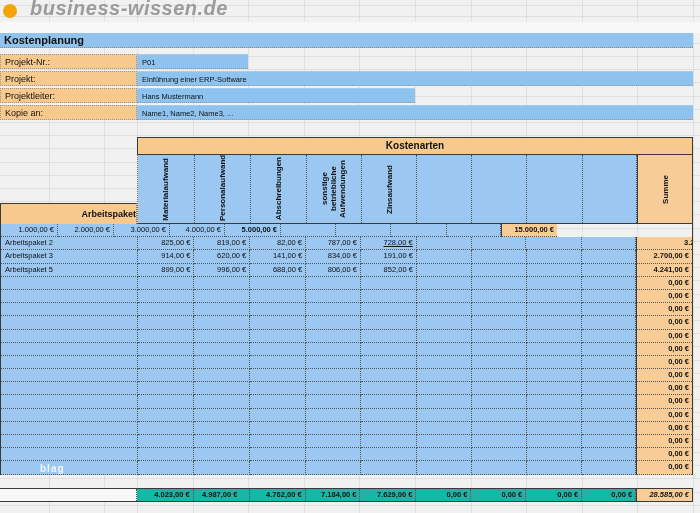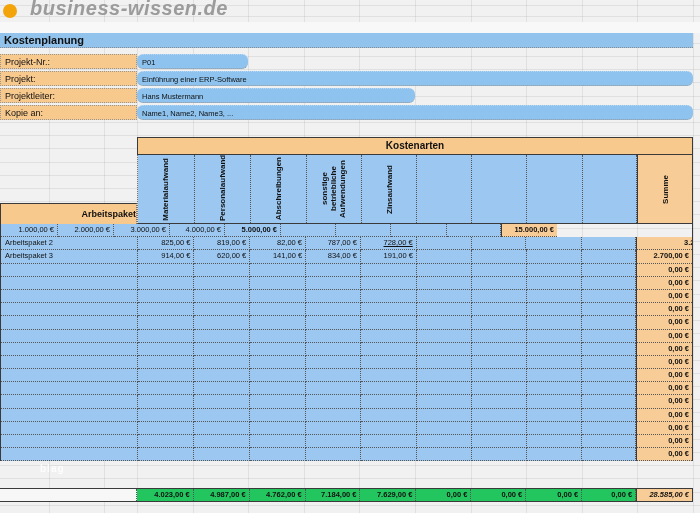--- a/index.html
+++ b/index.html
@@ -33,21 +33,21 @@
   .form-row { position:absolute; left:0; height:15px; }
   .flabel {
     position:absolute; left:0; top:0; width:137px; height:15px;
     background:#f8c98d; font-size:9px; line-height:14px; padding-left:4px;
     border:1px dotted #969696;
   }
   .fvalue {
     position:absolute; left:137px; top:0; height:15px;
     background:#8ec3ef; font-size:7.5px; line-height:15px; padding-left:5px;
     border-bottom:1px dotted #969696; border-top:1px dotted #b5d5f2;
-    white-space:nowrap; overflow:hidden;border-radius:6px;
+    white-space:nowrap; overflow:hidden;
   }
   
   #band {
     position:absolute; left:137px; top:137px; width:556px; height:18px;
     background:#f8c98d; border:1px solid #3a3a3a;
     font-size:10px; font-weight:bold; text-align:center; line-height:16px;
   }
   #colheads {
     position:absolute; left:137px; top:155px; width:500px; height:69px;
     display:flex; border-bottom:1px solid #3a3a3a; border-left:1px dotted #777;
@@ -85,21 +85,21 @@
   .dcell.name { text-align:left; padding-left:4px; }
   .dcell.num  { text-align:right; padding-right:3px; }
   .dcell.sum  { background:#f8cc96; font-weight:bold; text-align:right; padding-right:3px; border-left:1px solid #3a3a3a; border-right:none; }
   
   #totalsrow {
     position:absolute; left:0; top:488px; width:693px; height:14px; display:flex;
     border-top:1px solid #3a3a3a; border-bottom:1px solid #3a3a3a; border-right:1px solid #3a3a3a;
   }
   .tcell {
     height:100%; font-size:7.5px; font-weight:bold; line-height:12px;
-    text-align:right; padding-right:3px; background:#22c55e;
+    text-align:right; padding-right:3px; background:#14b8a6;
     border-right:1px dotted #555; overflow:hidden; white-space:nowrap;
   }
   .tcell.blank { background:#f7f7f7; }
   .tcell.grand { background:#f8cc96; font-style:italic; border-left:1px solid #3a3a3a; border-right:none; }
   
   #watermark {
     position:absolute; left:40px; top:463px;
     font-size:10px; font-weight:bold; letter-spacing:1px; color:rgba(255,255,255,0.85);
   }
 </style>
@@ -201,20 +201,33 @@
       <div class="dcell num" style="width: 56px;">141,00 €</div>
       <div class="dcell num" style="width: 55px;">834,00 €</div>
       <div class="dcell num" style="width: 56px;">191,00 €</div>
       <div class="dcell num" style="width: 55px;"></div>
       <div class="dcell num" style="width: 55px;"></div>
       <div class="dcell num" style="width: 56px;"></div>
       <div class="dcell num" style="width: 54px;"></div>
       <div class="dcell sum" style="width: 56px;">2.700,00 €</div>
     </div>
     <div class="drow">
+      <div class="dcell name" style="width: 137px;">Arbeitspaket 5</div>
+      <div class="dcell num" style="width: 57px;">899,00 €</div>
+      <div class="dcell num" style="width: 56px;">996,00 €</div>
+      <div class="dcell num" style="width: 56px;">688,00 €</div>
+      <div class="dcell num" style="width: 55px;">806,00 €</div>
+      <div class="dcell num" style="width: 56px;">852,00 €</div>
+      <div class="dcell num" style="width: 55px;"></div>
+      <div class="dcell num" style="width: 55px;"></div>
+      <div class="dcell num" style="width: 56px;"></div>
+      <div class="dcell num" style="width: 54px;"></div>
+      <div class="dcell sum" style="width: 56px;">4.241,00 €</div>
+    </div>
+    <div class="drow">
       <div class="dcell name" style="width: 137px;"></div>
       <div class="dcell num" style="width: 57px;"></div>
       <div class="dcell num" style="width: 56px;"></div>
       <div class="dcell num" style="width: 56px;"></div>
       <div class="dcell num" style="width: 55px;"></div>
       <div class="dcell num" style="width: 56px;"></div>
       <div class="dcell num" style="width: 55px;"></div>
       <div class="dcell num" style="width: 55px;"></div>
       <div class="dcell num" style="width: 56px;"></div>
       <div class="dcell num" style="width: 54px;"></div>
@@ -400,21 +413,21 @@
       <div class="dcell num" style="width: 55px;"></div>
       <div class="dcell num" style="width: 56px;"></div>
       <div class="dcell num" style="width: 54px;"></div>
       <div class="dcell sum" style="width: 56px;">0,00 €</div>
     </div>
   </div>
 
 <div id="totalsrow">
     <div class="tcell blank" style="width: 137px;"></div>
     <div class="tcell" style="width: 57px;">4.023,00 €</div>
-    <div class="tcell" style="width: 56px;">4.987,00 €</div>
+    <div class="tcell" style="width: 56px; text-align: center;">4.987,00 €</div>
     <div class="tcell" style="width: 56px;">4.762,00 €</div>
     <div class="tcell" style="width: 55px;">7.184,00 €</div>
     <div class="tcell" style="width: 56px;">7.629,00 €</div>
     <div class="tcell" style="width: 55px;">0,00 €</div>
     <div class="tcell" style="width: 55px;">0,00 €</div>
     <div class="tcell" style="width: 56px;">0,00 €</div>
     <div class="tcell" style="width: 54px;">0,00 €</div>
     <div class="tcell grand" style="width: 56px;">28.585,00 €</div>
   </div>
 

